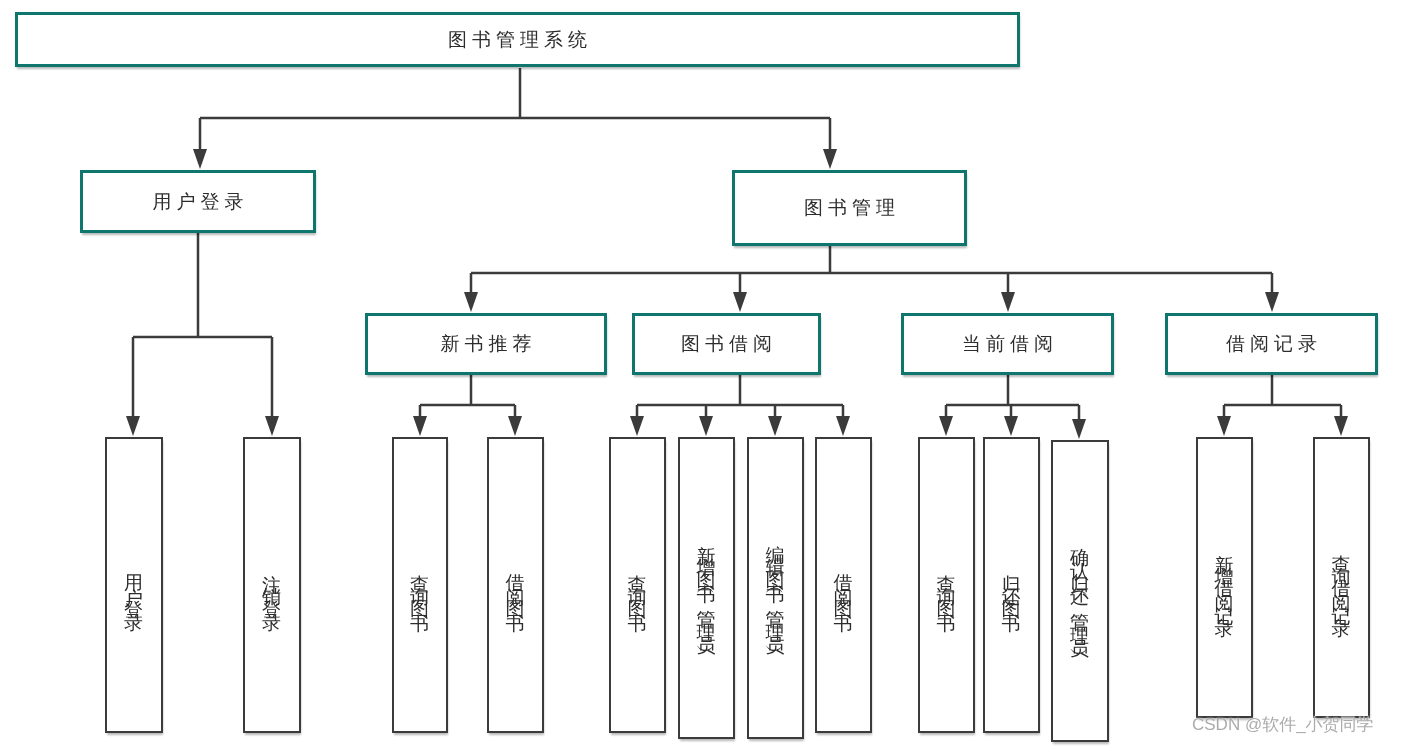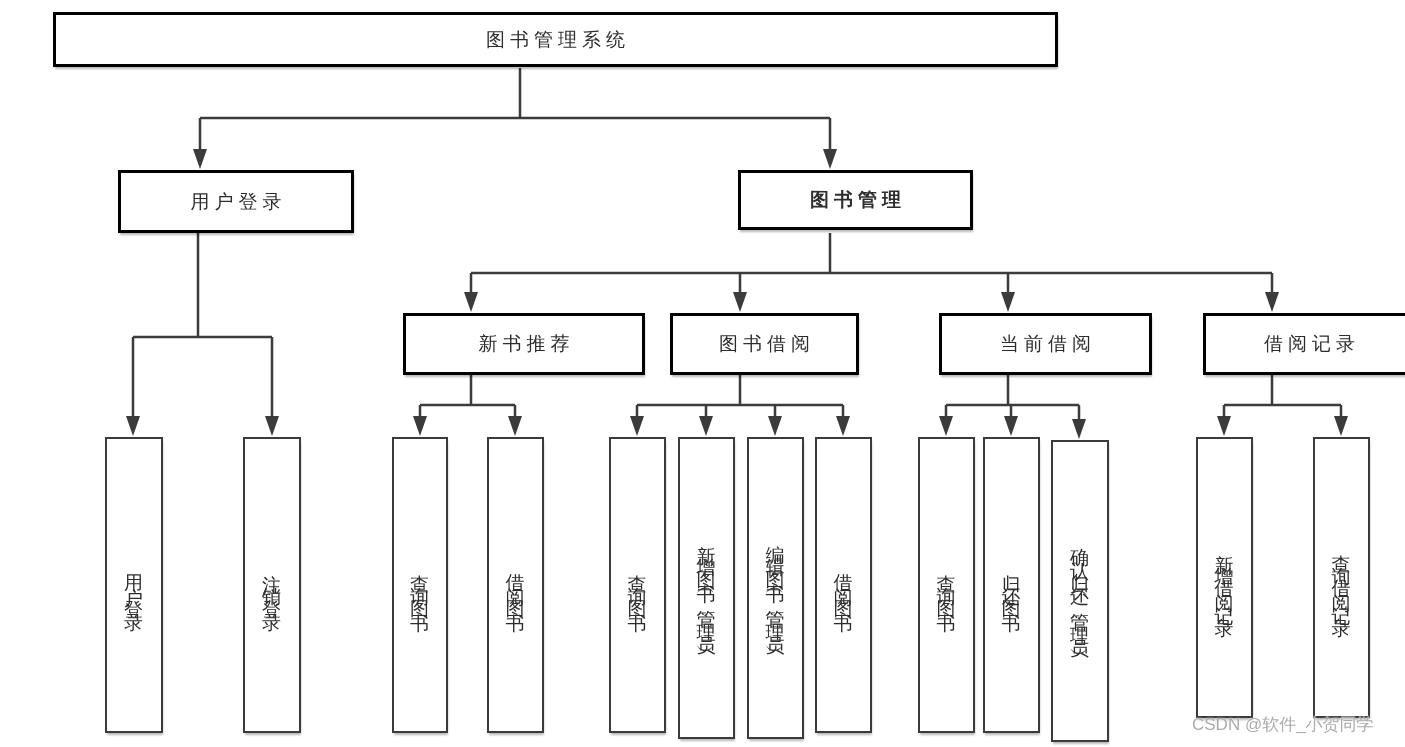--- a/index.html
+++ b/index.html
@@ -18,31 +18,30 @@
   .connectors {
     position: absolute;
     left: 0;
     top: 0;
     z-index: 0;
   }
   .box {
     position: absolute;
     box-sizing: border-box;
     background: #ffffff;
-    border: 3px solid #000000;
+    border: 3px solid #0f766e;
     display: flex;
     align-items: center;
     justify-content: center;
     color: #2d2d2d;
     font-size: 19px;
     letter-spacing: 5px;
     text-indent: 5px;
     z-index: 1;
     box-shadow: 1px 3px 2px -1px rgba(0,0,0,0.28);
-    margin-left: 38px;
   }
   .leaf {
     position: absolute;
     box-sizing: border-box;
     background: #ffffff;
     border: 2.5px solid #3b3b3b;
     display: flex;
     align-items: center;
     justify-content: center;
     z-index: 1;
@@ -108,21 +107,21 @@
       <polygon points="1004,416 1018,416 1011,436"></polygon>
       <polygon points="1072,419 1086,419 1079,439"></polygon>
       <polygon points="1217,416 1231,416 1224,436"></polygon>
       <polygon points="1334,416 1348,416 1341,436"></polygon>
     </g>
   </svg>
 
   <div class="box" style="left:15px; top:12px; width:1005px; height:55px;">图书管理系统</div>
 
   <div class="box" style="left:80px; top:170px; width:236px; height:63px;">用户登录</div>
-  <div class="box" style="left:700px; top:170px; width:235px; height:60px;font-weight:bold;">图书管理</div>
+  <div class="box" style="left:732px; top:170px; width:235px; height:76px;">图书管理</div>
 
   <div class="box" style="left:365px; top:313px; width:242px; height:62px;">新书推荐</div>
   <div class="box" style="left:632px; top:313px; width:189px; height:62px;">图书借阅</div>
   <div class="box" style="left:1165px; top:313px; width:213px; height:62px;">借阅记录</div>
   <div class="box" style="left:901px; top:313px; width:213px; height:62px;">当前借阅</div>
 
   <div class="leaf" style="left:105px; top:437px; width:58px; height:296px;">
     <span>用户登录</span>
   </div>
   <div class="leaf" style="left:243px; top:437px; width:58px; height:296px;">

